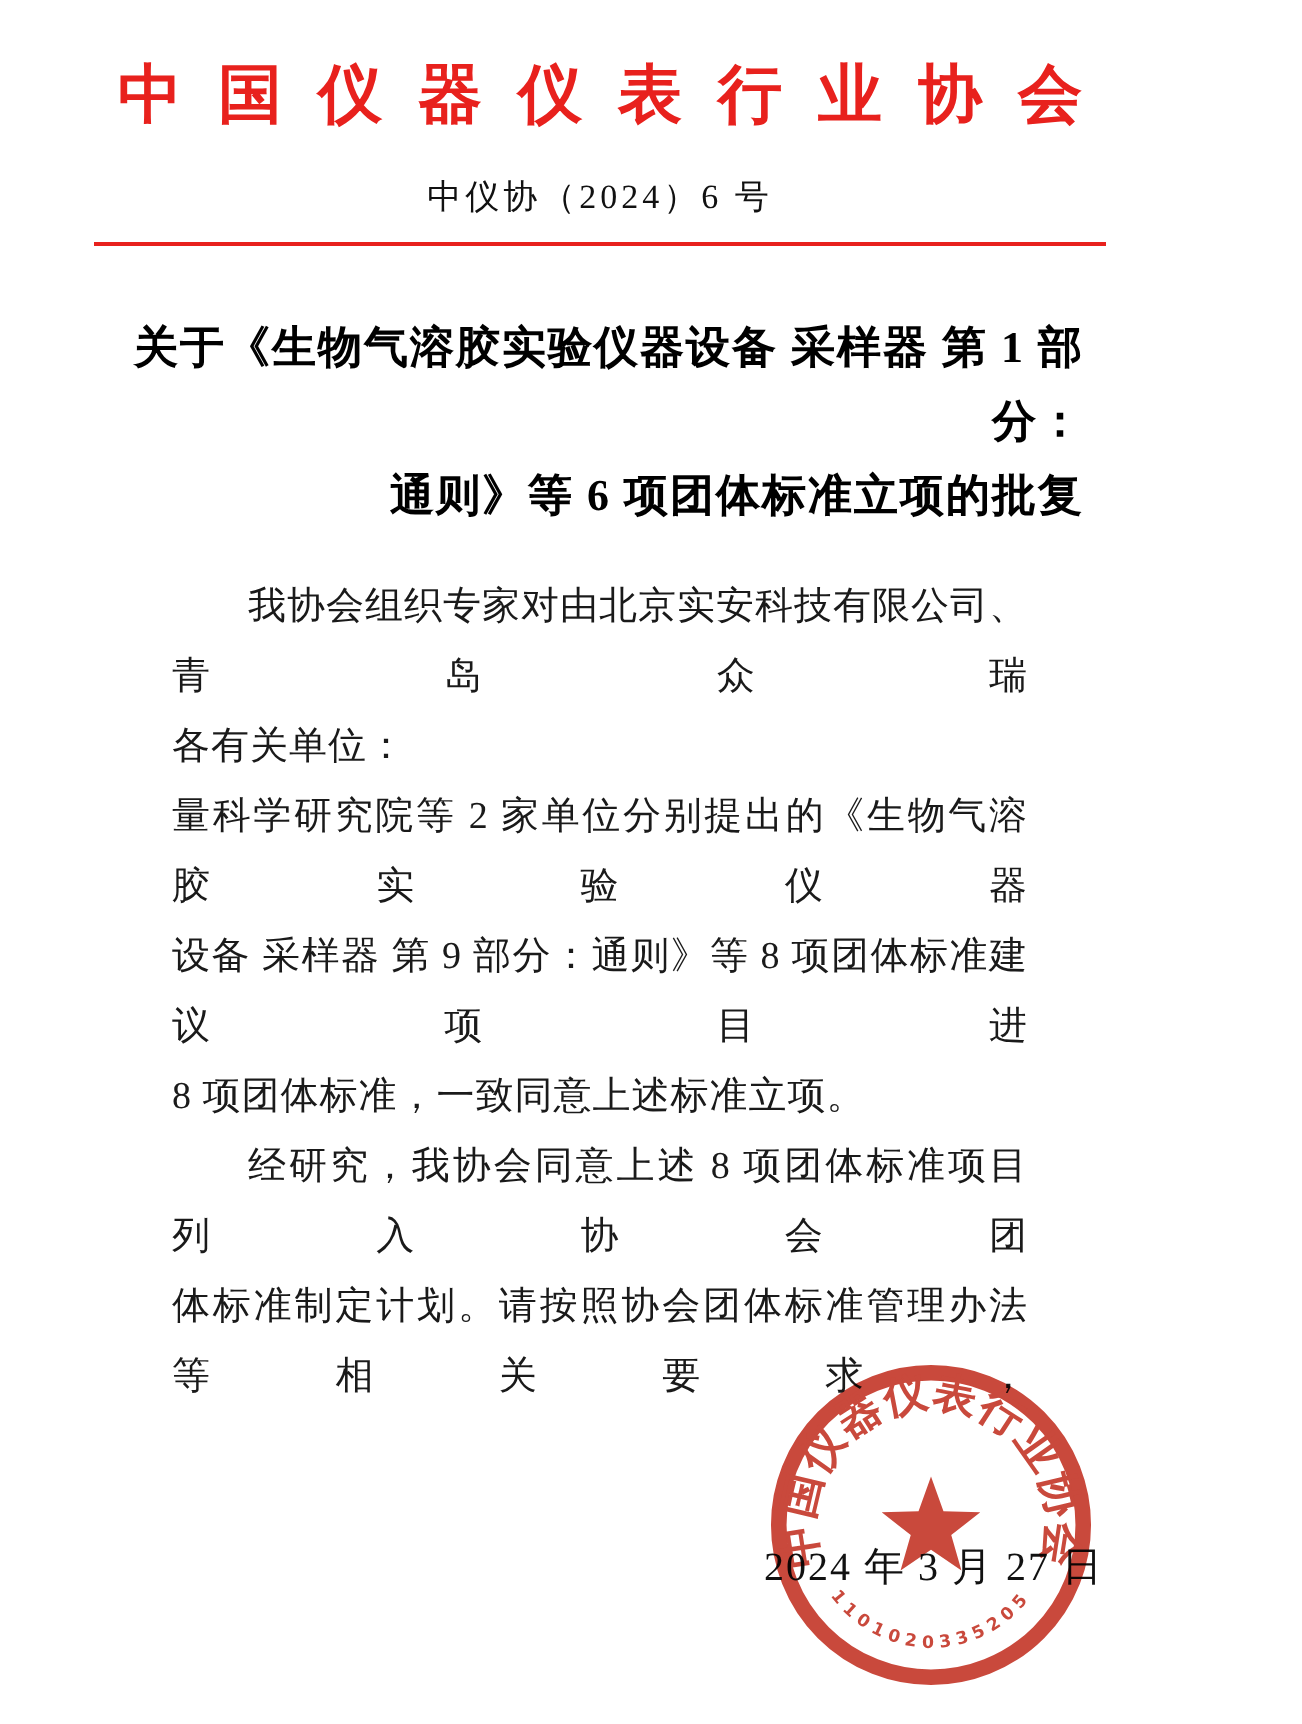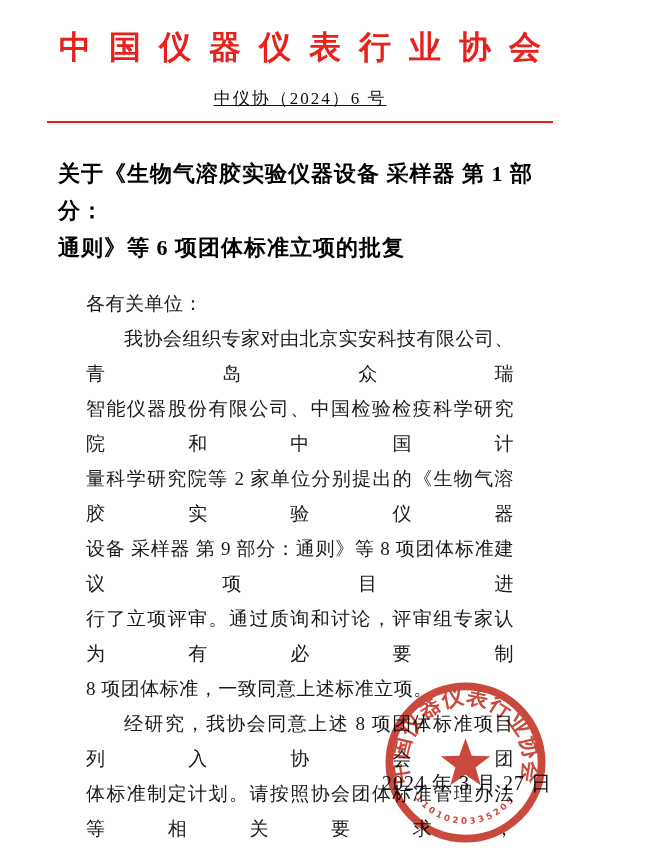--- a/index.html
+++ b/index.html
@@ -20,30 +20,29 @@
     letter-spacing:18px;
     text-indent:18px;
     line-height:1.1;
   }
   .doc-no{
     margin-top:22px;
     text-align:center;
     font-size:17px;
     letter-spacing:2px;
     color:#111111;
-    text-decoration:underline;
   }
   .red-rule{
     width:506px;height:2px;
     margin:11px auto 0 auto;
     background:#e8211d;
   }
   .doc-title{
     margin:32px 58px 0 58px;
-    text-align:left;
+    text-align:right;
     font-size:22px;
     font-weight:700;
     line-height:37px;
     color:#000000;
     letter-spacing:1px;
   }
   .body-block{
     margin:20px 86px 0 86px;
     font-size:19px;
     line-height:35px;
@@ -96,26 +95,24 @@
   <div class="doc-no">中仪协（2024）6 号</div>
 
   <div class="red-rule"></div>
 
   <div class="doc-title">
     <div>关于《生物气溶胶实验仪器设备 采样器 第 1 部分：</div>
     <div>通则》等 6 项团体标准立项的批复</div>
   </div>
 
   <div class="body-block">
+    <div class="bline ind j">我协会组织专家对由北京实安科技有限公司、青岛众瑞</div>
     <div class="bline">各有关单位：</div>
-    <div class="bline ind j">我协会组织专家对由北京实安科技有限公司、青岛众瑞</div>
-    <div class="bline j">智能仪器股份有限公司、中国检验检疫科学研究院和中国计</div>
     <div class="bline j">量科学研究院等 2 家单位分别提出的《生物气溶胶实验仪器</div>
     <div class="bline j">设备 采样器 第 9 部分：通则》等 8 项团体标准建议项目进</div>
-    <div class="bline j">行了立项评审。通过质询和讨论，评审组专家认为有必要制</div>
     <div class="bline">8 项团体标准，一致同意上述标准立项。</div>
     <div class="bline ind j">经研究，我协会同意上述 8 项团体标准项目列入协会团</div>
     <div class="bline j">体标准制定计划。请按照协会团体标准管理办法等相关要求，</div>
 
   </div>
 
   <div class="issue-date">2024 年 3 月 27 日</div>
 
   <div class="seal">
     <svg viewBox="0 0 200 200" xmlns="http://www.w3.org/2000/svg">

